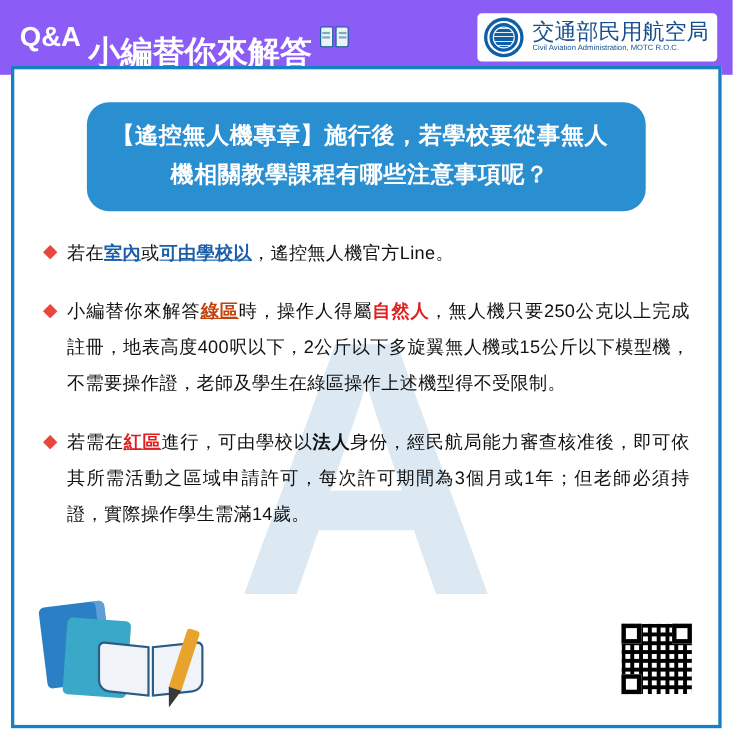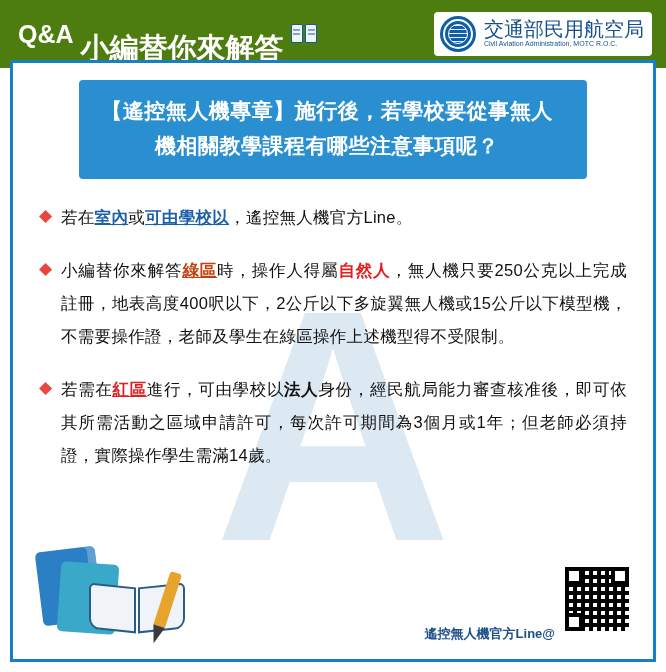--- a/index.html
+++ b/index.html
@@ -11,21 +11,21 @@
     height: 672px;
     background: #ffffff;
     font-family: "Liberation Sans", "DejaVu Sans", sans-serif;
     overflow: hidden;
     position: relative;
   }
 
   
   .header {
     height: 68px;
-    background: #4d7c0f;
+    background: #8b5cf6;
     display: flex;
     align-items: center;
     justify-content: space-between;
     padding: 0 14px 0 18px;
     box-sizing: border-box;
     position: relative;
   }
   .header-left {
     display: flex;
     align-items: center;
@@ -142,24 +142,24 @@
     color: #dce9f3;
     line-height: 1;
     z-index: 0;
     user-select: none;
     font-family: "Liberation Sans", sans-serif;
   }
 
   .question-box {
     position: relative;
     z-index: 2;
-    margin: 17px auto 0 auto;
+    margin: 30px auto 0 auto;
     width: 508px;
     background: #2a8fd0;
-    border-radius: 4px;
+    border-radius: 20px;
     padding: 14px 32px 16px 20px;
     box-sizing: border-box;
     color: #ffffff;
     font-size: 21px;
     font-weight: bold;
     line-height: 1.65;
     text-align: center;
     letter-spacing: .5px;
   }
 
@@ -373,17 +373,16 @@
     <div class="open-book">
       <div class="half l"></div>
       <div class="half r"></div>
     </div>
     <div class="pen">
       <div class="body"></div>
       <div class="tip"></div>
     </div>
   </div>
 
-  <div class="line-caption">遙控無人機官方Line@</div>
   <div class="qr">
       <span class="qr-tl3"></span>
     </div>
 </div>
 
 </body></html>

